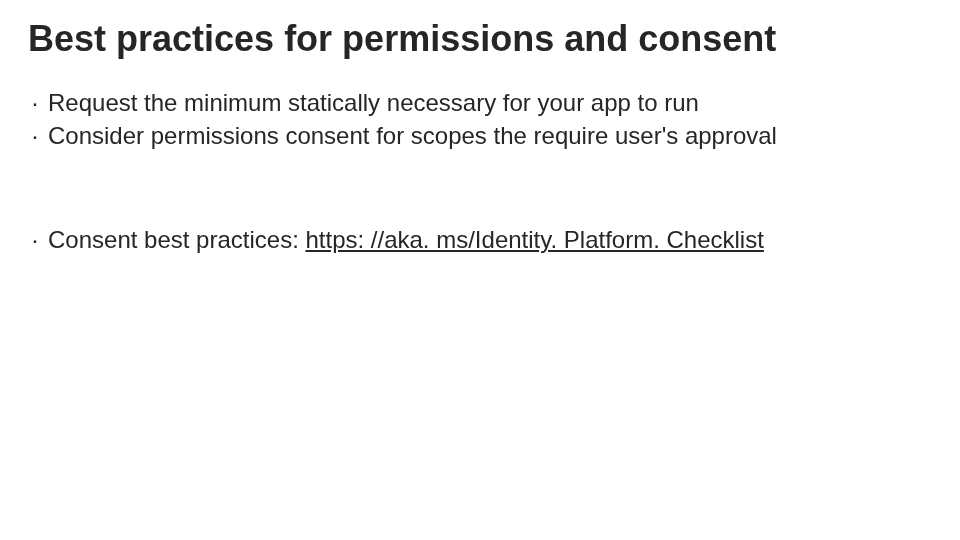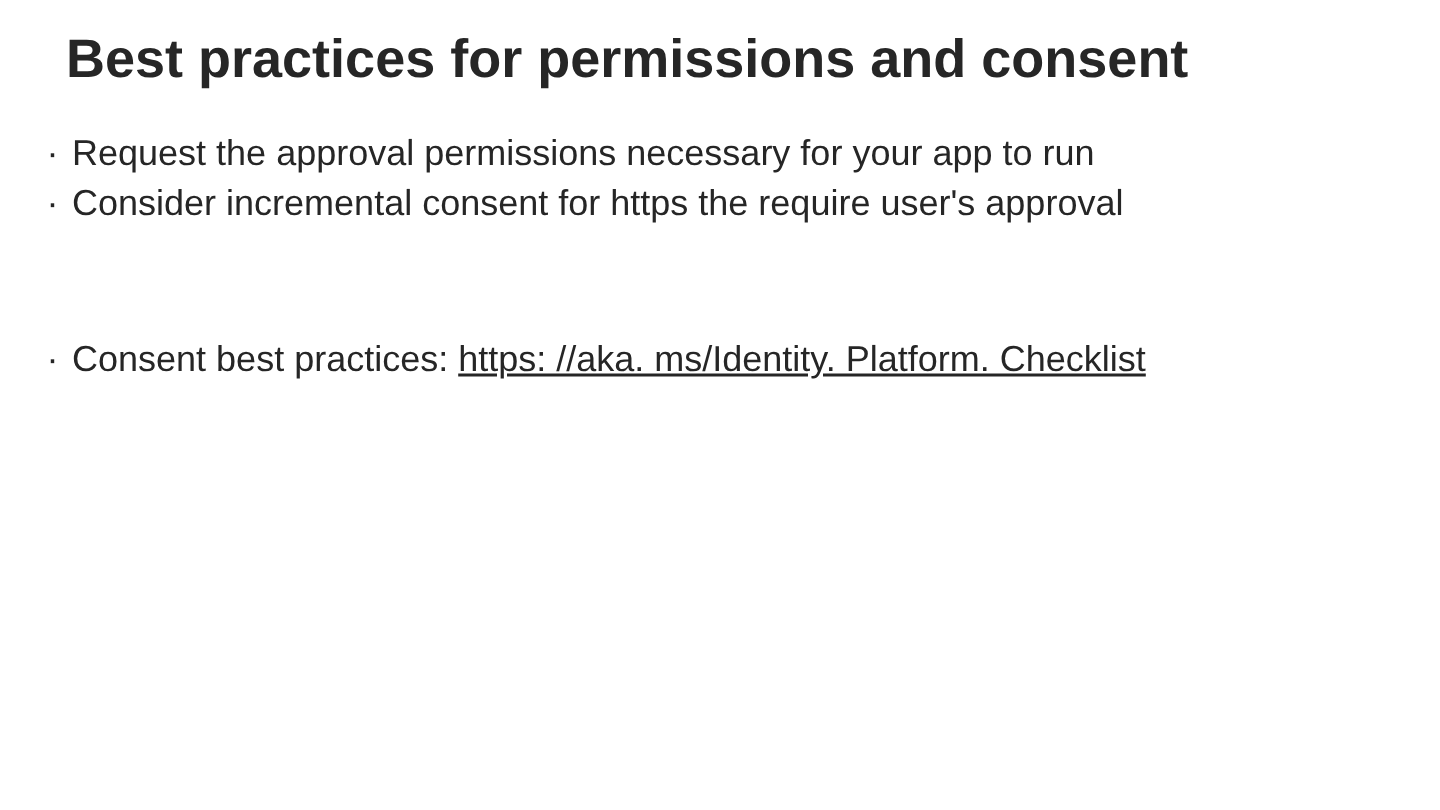--- a/index.html
+++ b/index.html
@@ -15,21 +15,21 @@
   .slide {
     box-sizing: border-box;
     width: 960px;
     height: 540px;
     padding: 18px 28px 0 28px;
   }
   .title {
     font-size: 36px;
     font-weight: 700;
     color: #262626;
-    margin: 0 0 28px 16px;
+    margin: 0 0 28px 0;
     line-height: 1.15;
   }
   ul.bullets {
     list-style: none;
     margin: 0;
     padding: 0;
   }
   ul.bullets li {
     position: relative;
     padding-left: 20px;
@@ -55,22 +55,22 @@
     text-align: right;
   }
 </style>
 </head>
 <body>
 
 <div class="slide">
   <h1 class="title">Best practices for permissions and consent</h1>
 
   <ul class="bullets">
-    <li>Request the approval permissions necessary for your app to run</li>
-    <li>Consider incremental consent for https the require user's approval</li>
+    <li>Request the minimum statically necessary for your app to run</li>
+    <li>Consider permissions consent for scopes the require user's approval</li>
   </ul>
 
   <div class="spacer"></div>
 
   <ul class="bullets">
     <li>
       <span>Consent best practices: </span><span class="link">https: //aka. ms/Identity. Platform. Checklist</span>
     </li>
   </ul>
 </div>

